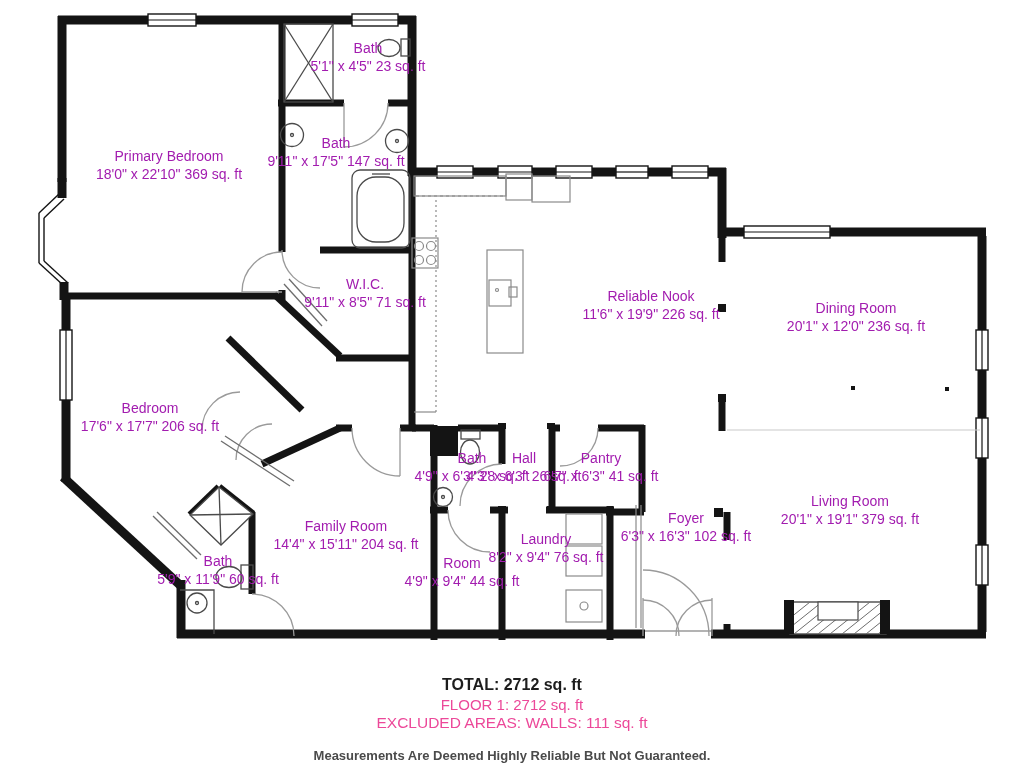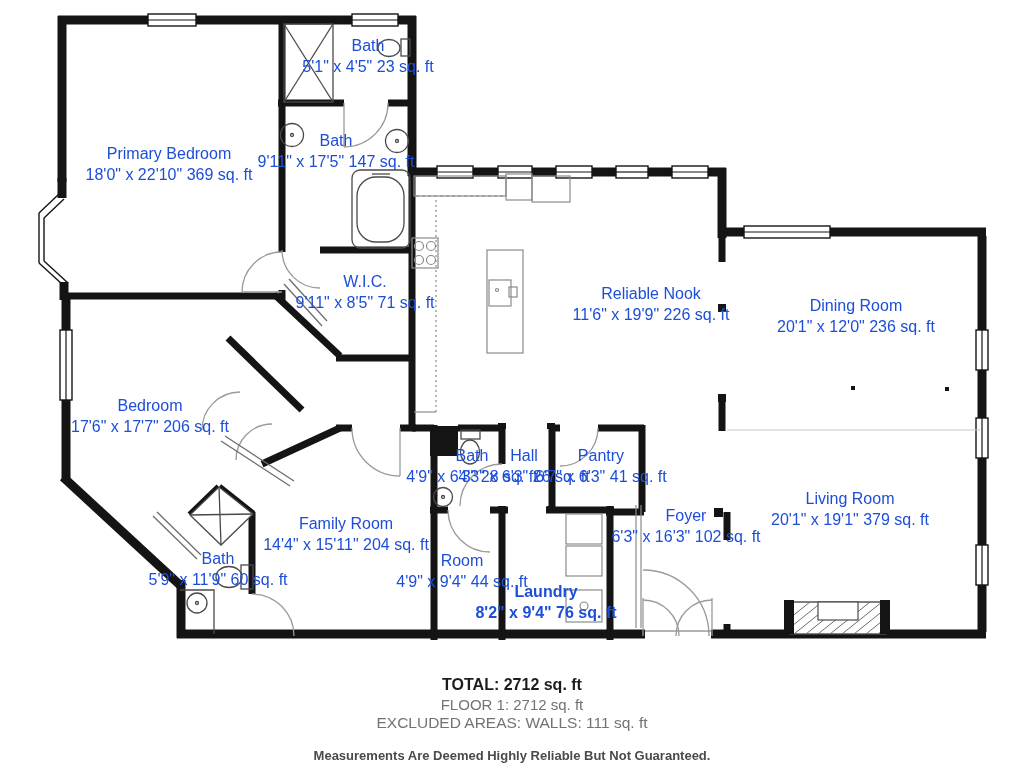--- a/index.html
+++ b/index.html
@@ -1,40 +1,40 @@
 <!DOCTYPE html>
 <html><head>
 <meta charset="utf-8">
 <style>
   html,body{margin:0;padding:0;background:#ffffff;}
   .canvas{position:relative;width:1024px;height:768px;background:#ffffff;overflow:hidden;
           font-family:"Liberation Sans",sans-serif;}
   svg{position:absolute;left:0;top:0;}
   .room-label{position:absolute;transform:translate(-50%,-50%);text-align:center;
-              color:#1d4ed8;font-size:16px;line-height:1.3;white-space:nowrap;z-index:5;}
+              color:#a21caf;font-size:14px;line-height:1.3;white-space:nowrap;z-index:5;}
   .room-label span{display:block;}
   
   .lbl-primary-bedroom{left:169px;top:165px;}
   .lbl-bath-top{left:368px;top:57px;}
   .lbl-bath-primary{left:336px;top:152px;}
   .lbl-wic{left:341px;top:293px;padding-left:48px;}
   .lbl-kitchen{left:461px;top:305px;}
   .lbl-breakfast-nook{left:651px;top:305px;}
   .lbl-dining-room{left:856px;top:317px;}
   .lbl-living-room{left:850px;top:510px;}
   .lbl-bedroom{left:150px;top:417px;}
   .lbl-bath-lower{left:218px;top:570px;}
   .lbl-family-room{left:346px;top:535px;}
   .lbl-bath-hall{left:472px;top:467px;}
   .lbl-hall{left:524px;top:467px;}
   .lbl-pantry{left:601px;top:467px;}
   .lbl-room{left:462px;top:572px;}
-  .lbl-laundry{left:546px;top:603px;font-weight:bold;}
+  .lbl-laundry{left:546px;top:548px;}
   .lbl-foyer{left:686px;top:527px;}
-  .footer{position:absolute;left:0;right:0;text-align:center;color:#737373;}
+  .footer{position:absolute;left:0;right:0;text-align:center;color:#ec4899;}
   .footer-total{top:676px;font-size:16px;font-weight:bold;color:#1d1d1d;}
   .footer-floor{top:696px;font-size:15px;}
   .footer-excluded{top:714px;font-size:15.5px;}
   .footer-disclaimer{top:748px;font-size:13px;color:#4a4a4a;font-weight:bold;}
 </style>
 </head>
 <body>
 
 <div class="canvas">
 

